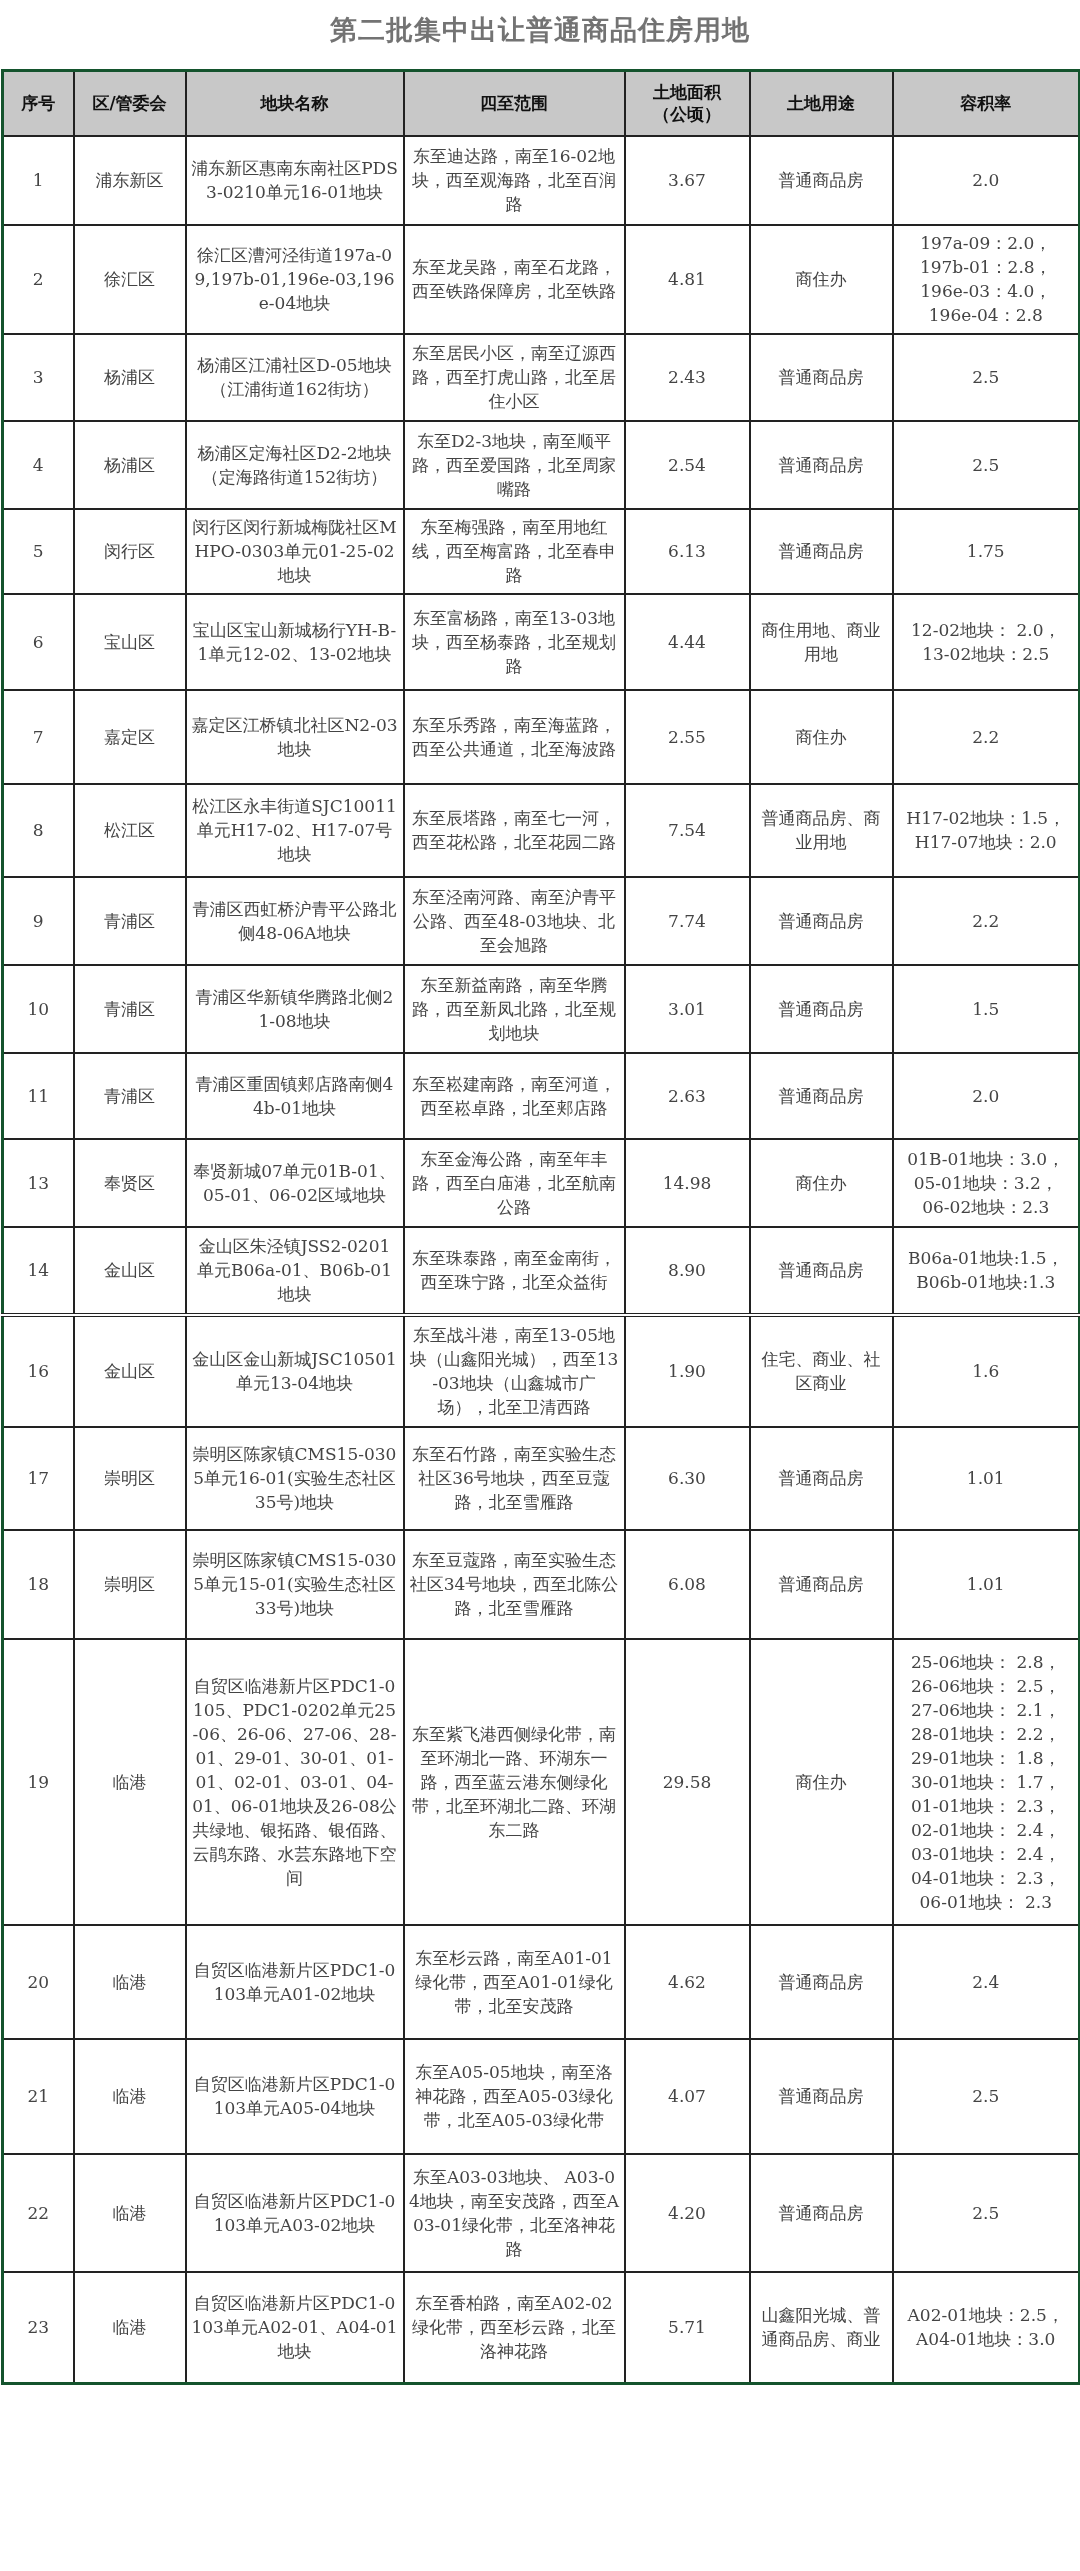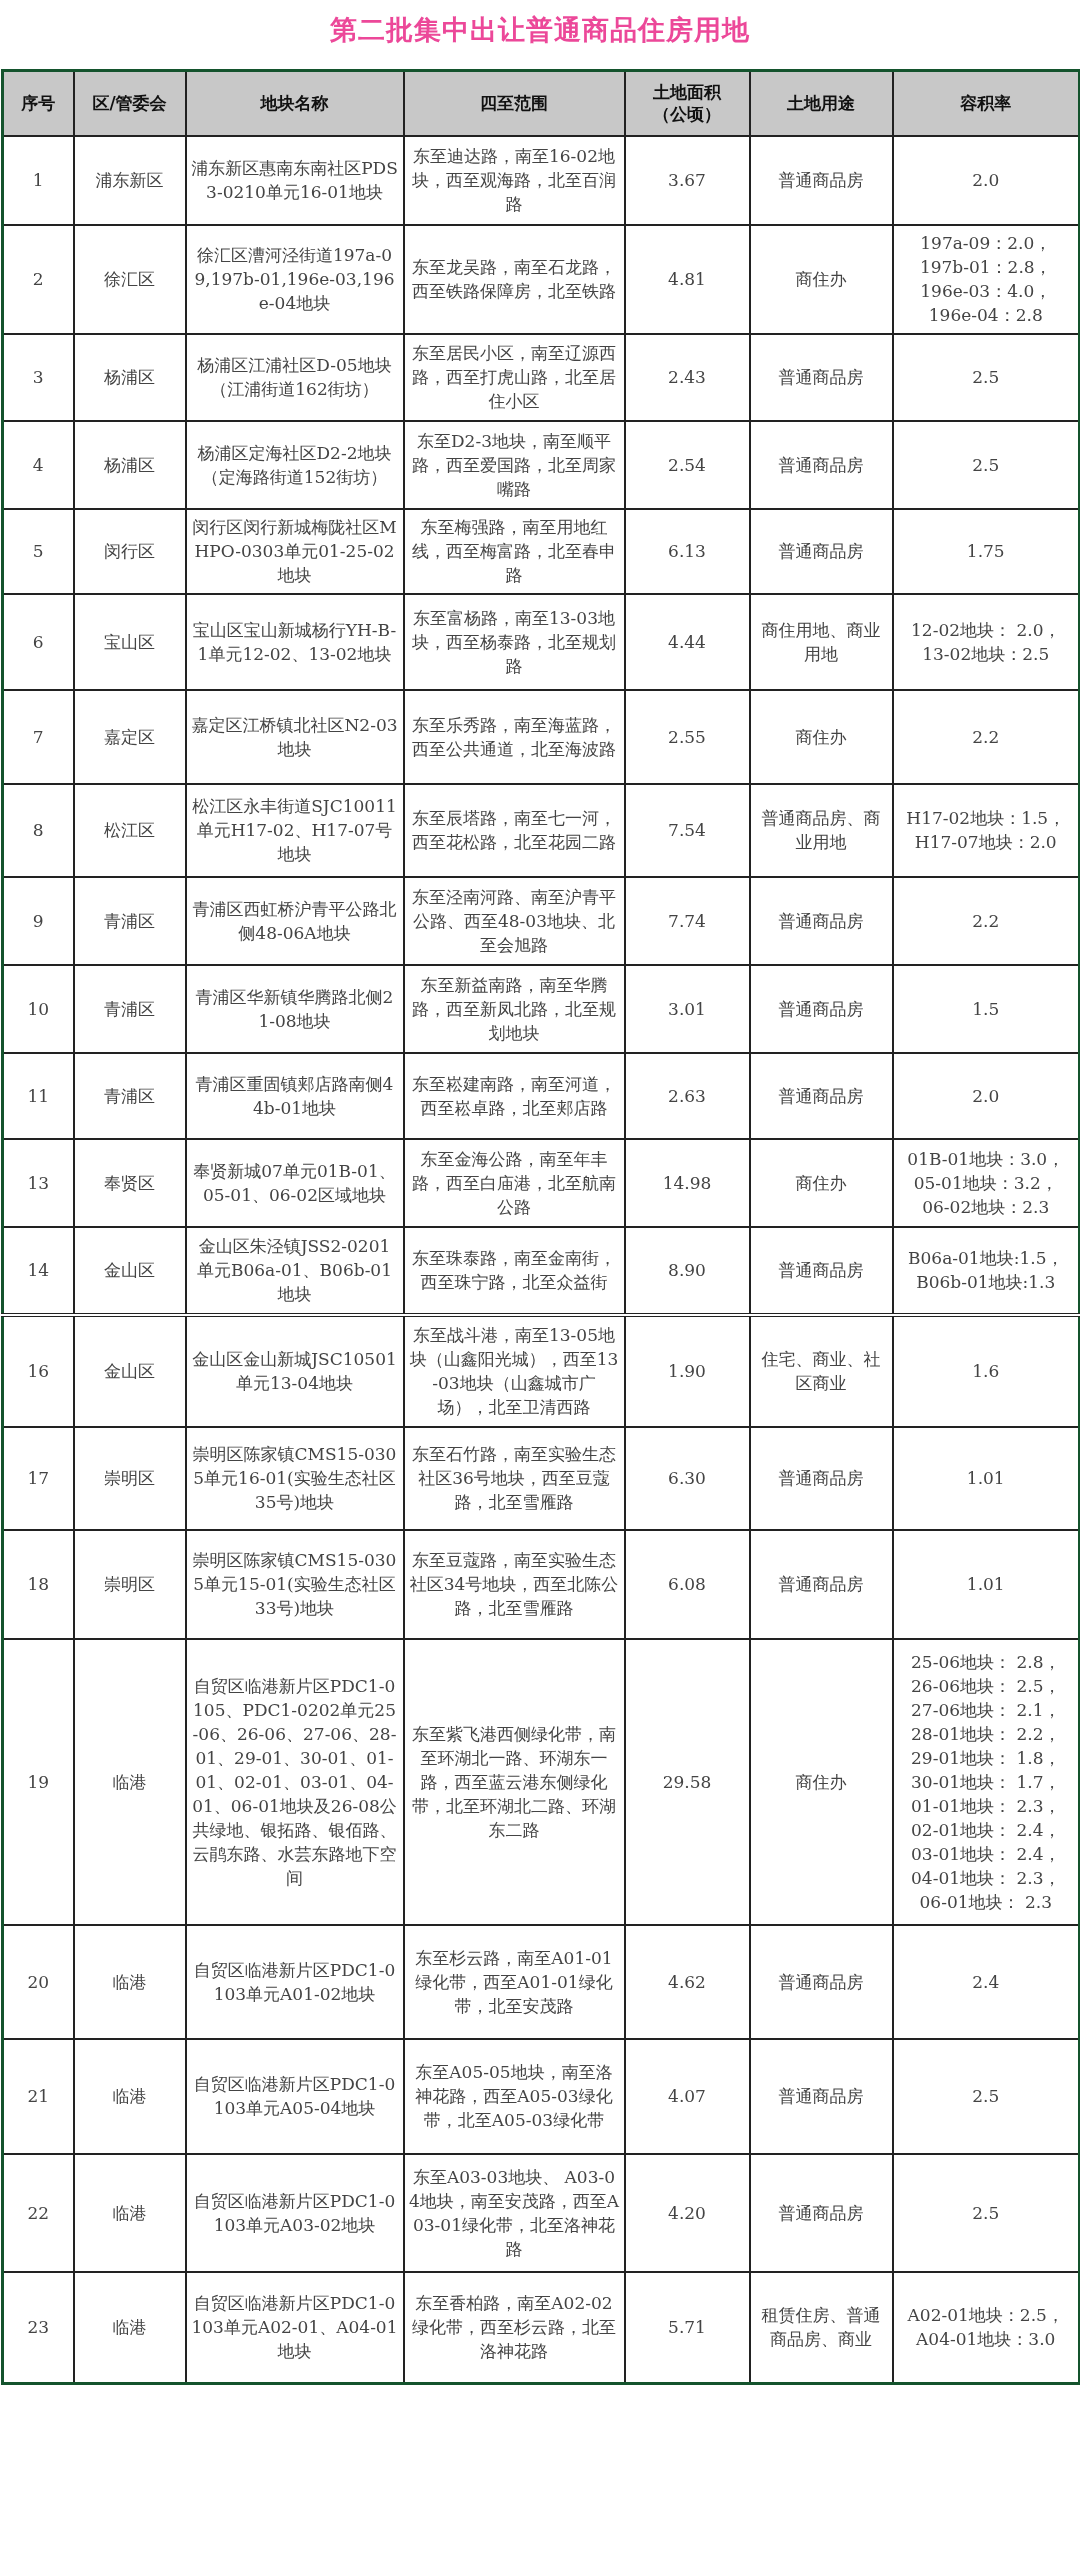--- a/index.html
+++ b/index.html
@@ -1,21 +1,21 @@
 <!DOCTYPE html>
 <html><head>
 <meta charset="utf-8">
 <style>
   * { box-sizing: border-box; margin: 0; padding: 0; }
   html, body { width: 1080px; height: 2571px; background: #ffffff; overflow: hidden; }
   body { font-family: "DejaVu Serif", "Liberation Serif", serif; color: #3a3a3a; position: relative; }
   .title {
     position: absolute; left: 0; top: 8px; width: 1080px; height: 44px;
     text-align: center; font-family: "DejaVu Sans", "Liberation Sans", sans-serif;
-    font-weight: bold; font-size: 27px; color: #ec4899; line-height: 44px; letter-spacing: 1px;
+    font-weight: bold; font-size: 27px; color: #737373; line-height: 44px; letter-spacing: 1px;
   }
   table.land {
     position: absolute; left: 1px; top: 69px; width: 1077px;
     border-collapse: collapse; table-layout: fixed;
     border: 3px solid #14532d;
   }
   table.land th, table.land td {
     border: 2px solid #222;
     text-align: center; vertical-align: middle;
     padding: 2px 4px;
@@ -300,20 +300,20 @@
         <td class="c-far">
           <span class="far-line">2.5</span>
         </td>
       </tr>
       <tr style="height: 112px;">
         <td>23</td>
         <td>临港</td>
         <td>自贸区临港新片区PDC1-0103单元A02-01、A04-01地块</td>
         <td>东至香柏路，南至A02-02绿化带，西至杉云路，北至洛神花路</td>
         <td>5.71</td>
-        <td>租赁住房、普通商品房、商业</td>
+        <td>山鑫阳光城、普通商品房、商业</td>
         <td class="c-far">
           <span class="far-line">A02-01地块：2.5，</span>
           <span class="far-line">A04-01地块：3.0</span>
         </td>
       </tr>
     </tbody>
 </table>
 
 </body></html>

